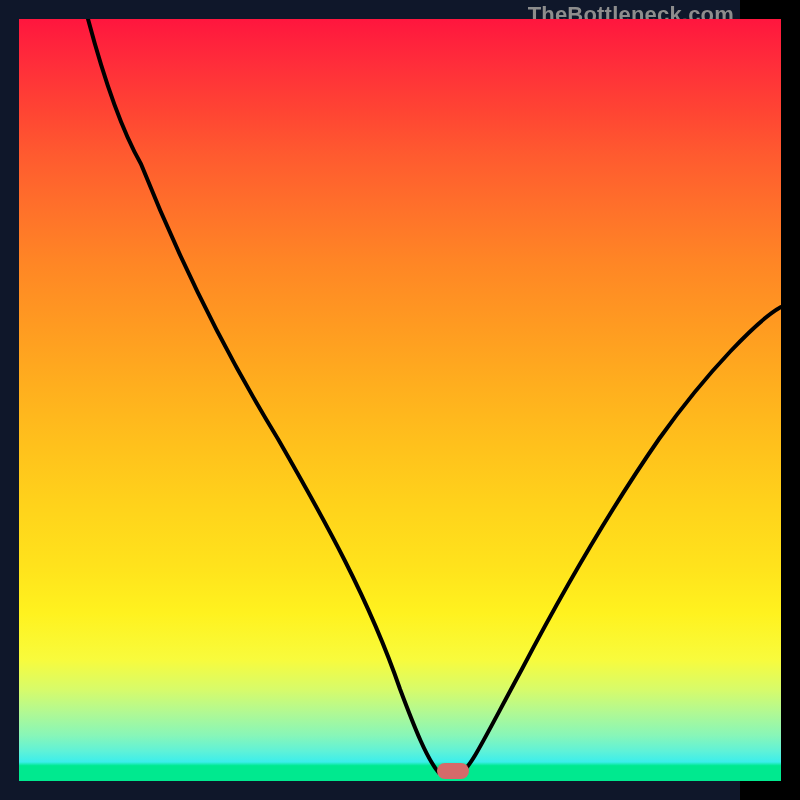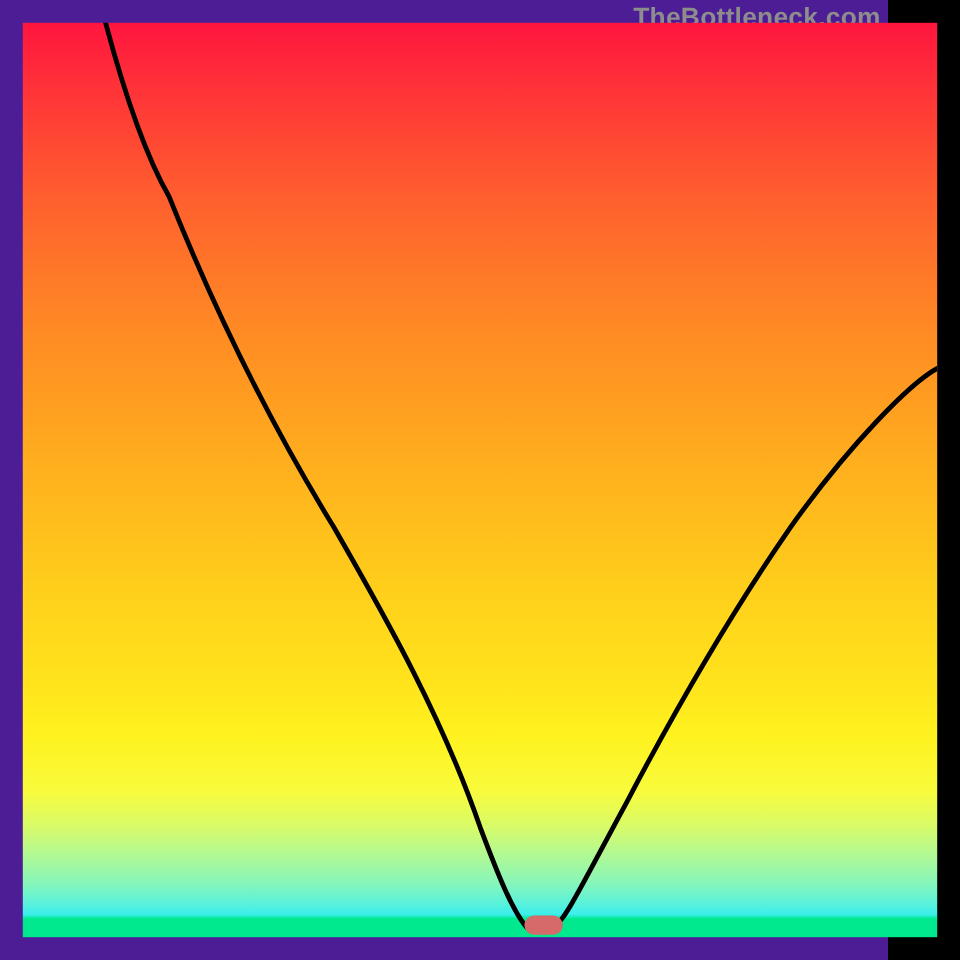--- a/index.html
+++ b/index.html
@@ -7,21 +7,21 @@
     padding: 0;
     width: 800px;
     height: 800px;
     background: #000;
     overflow: hidden;
   }
   .chart-wrap {
     position: relative;
     width: 740px;
     height: 800px;
-    background: #4c1d95;
+    background: #0f172a;
   }
   .plot-area {
     position: absolute;
     left: 19px;
     top: 19px;
     width: 762px;
     height: 762px;
     background: linear-gradient(
       to bottom,
       #ff163e 0%,

